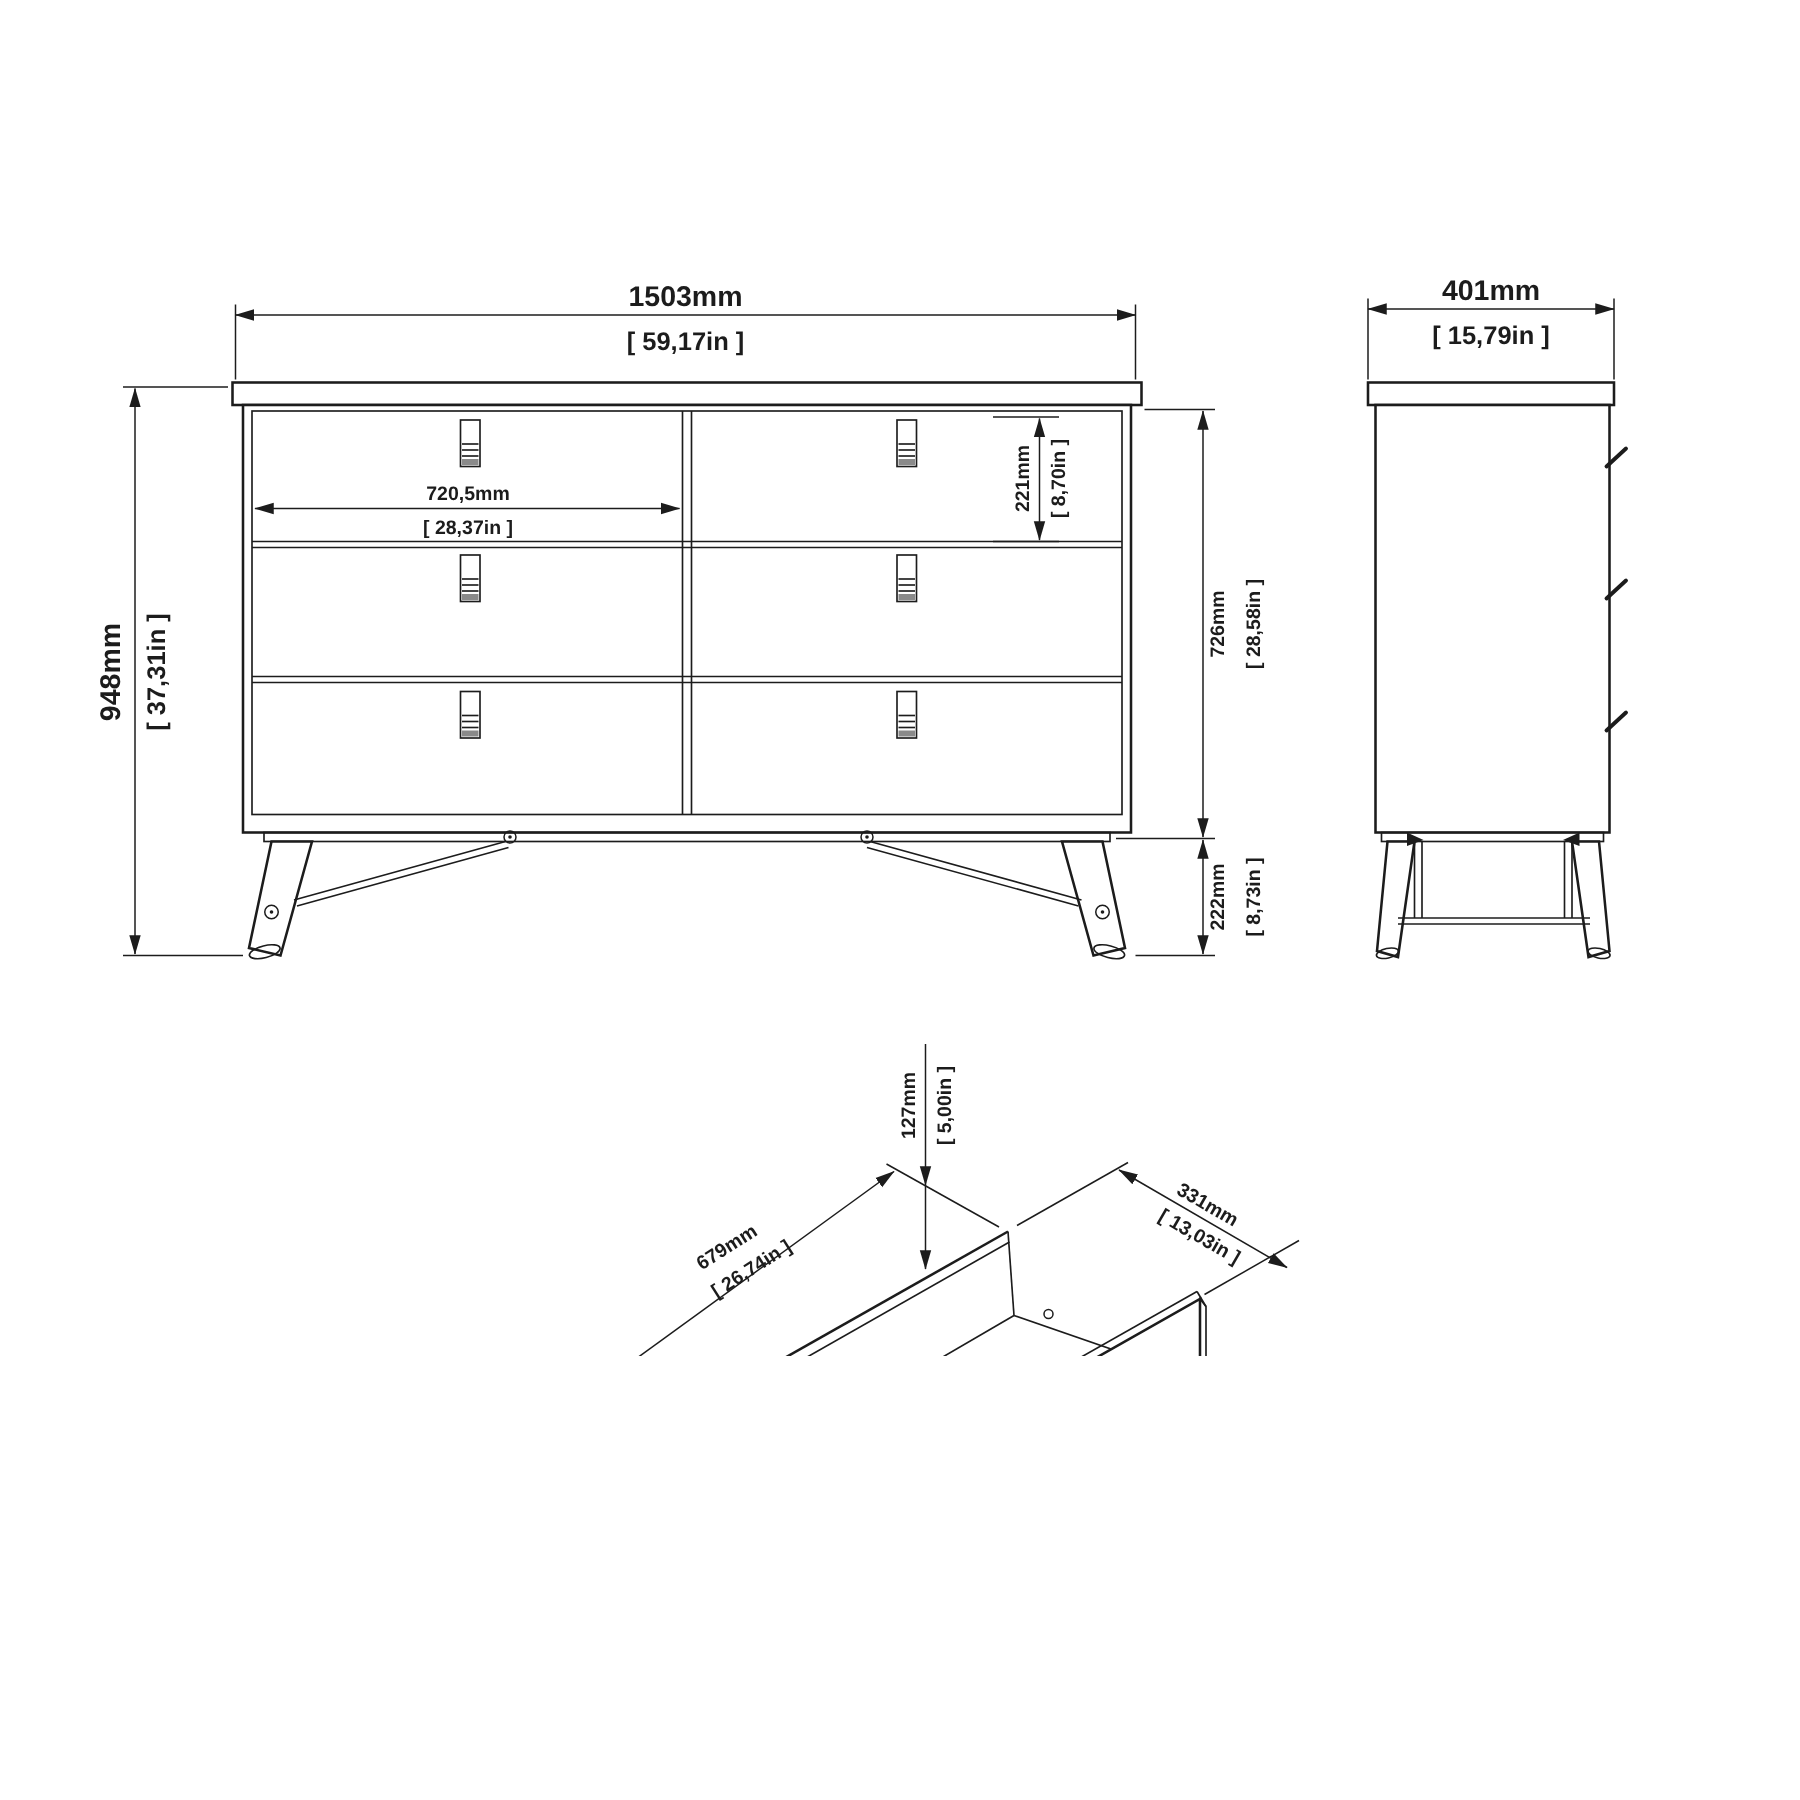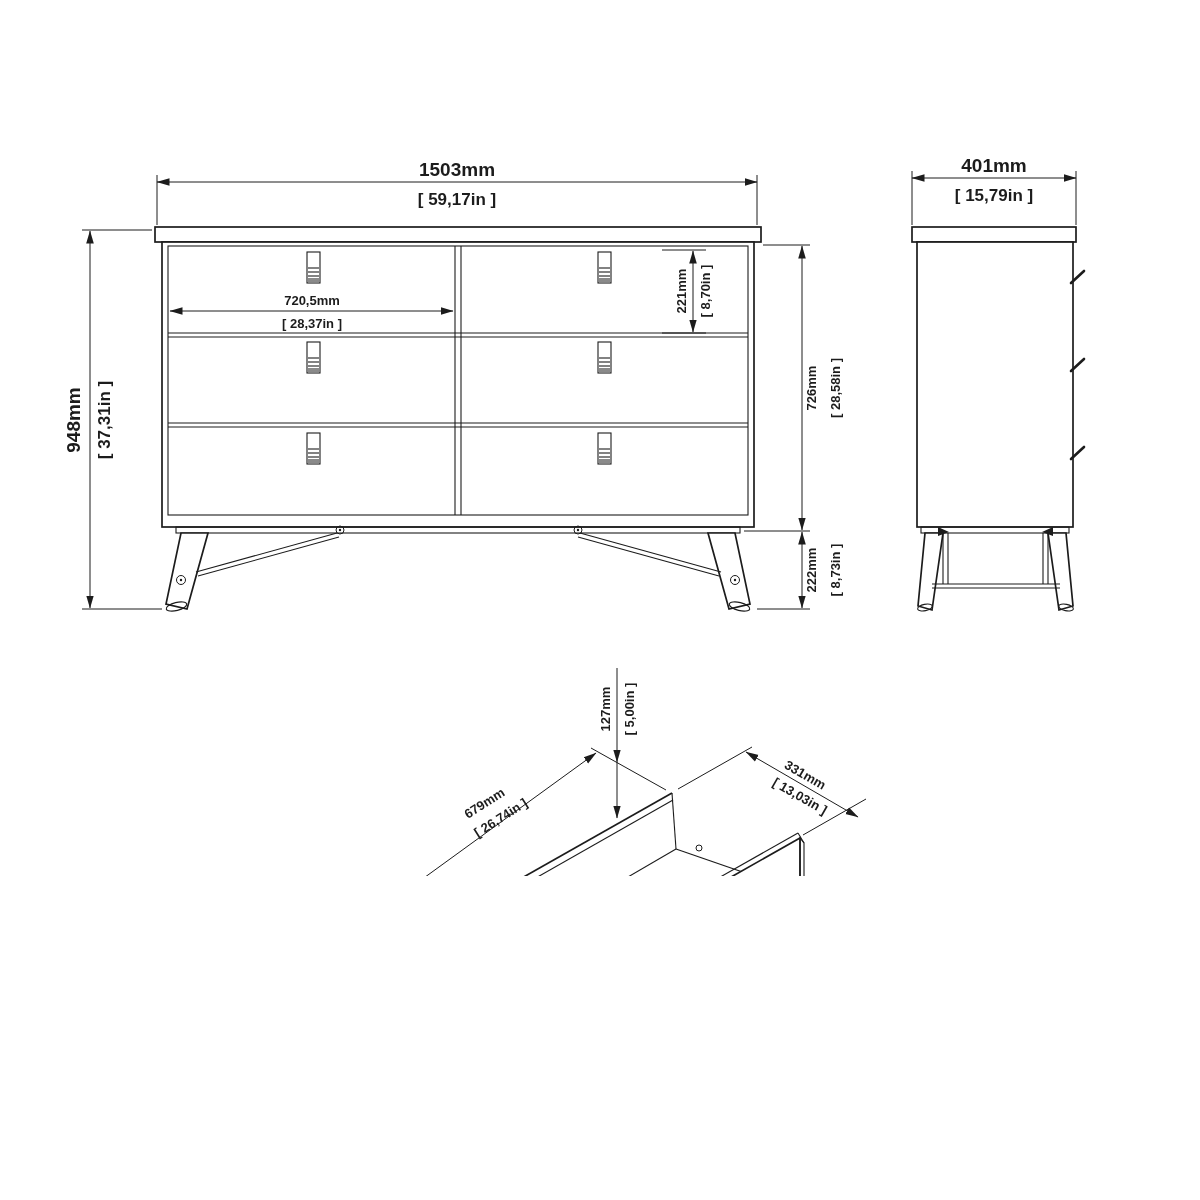--- a/index.html
+++ b/index.html
@@ -1,17 +1,17 @@
 <!DOCTYPE html>
 <html><head>
 <meta charset="utf-8">
 <style>
   html,body{margin:0;padding:0;background:#ffffff;}
   .page{position:relative;width:1200px;height:876px;background:#ffffff;overflow:hidden;
-        font-family:"Liberation Sans","DejaVu Sans",sans-serif;}
+        font-family:"Liberation Sans","DejaVu Sans",sans-serif;margin-top:28px;}
   svg{display:block;}
   text{fill:#1c1c1c;font-family:"Liberation Sans","DejaVu Sans",sans-serif;font-weight:bold;}
   .dim-big{font-size:19px;}
   .dim-big2{font-size:17px;}
   .dim-sm{font-size:13px;}
   .qty{font-size:40px;}
   .ol{stroke:#1c1c1c;stroke-width:1.7;fill:none;stroke-linejoin:miter;}
   .ol-f{stroke:#1c1c1c;stroke-width:1.7;fill:#ffffff;stroke-linejoin:miter;}
   .il{stroke:#1c1c1c;stroke-width:1.1;fill:none;}
   .dl{stroke:#1c1c1c;stroke-width:1;fill:none;}

